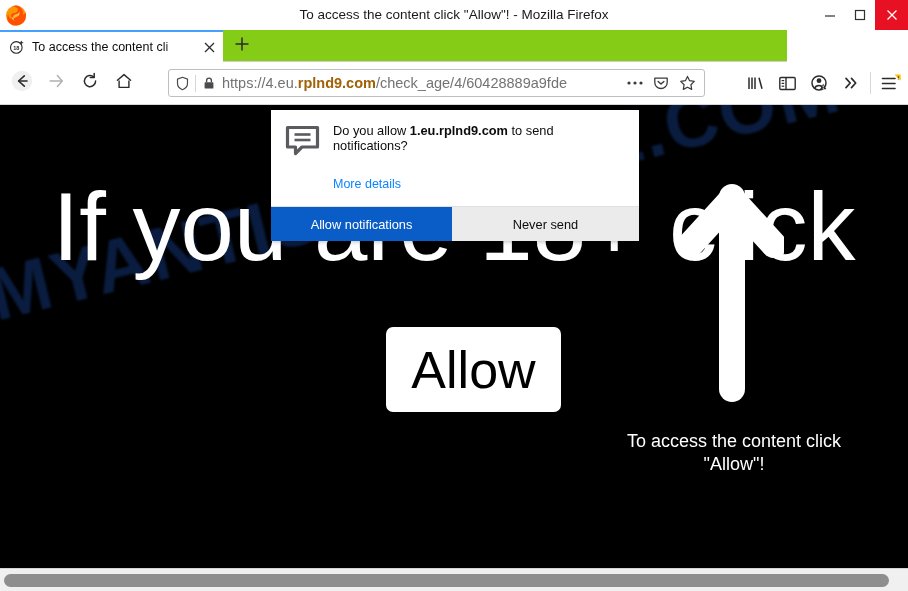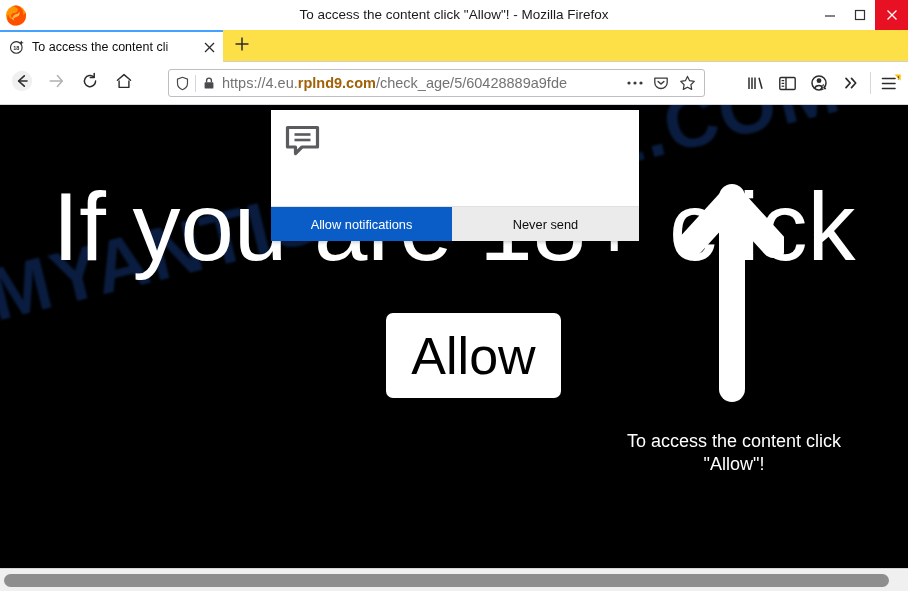--- a/index.html
+++ b/index.html
@@ -47,22 +47,22 @@
     width: 30px; height: 30px;
     display: flex; align-items: center; justify-content: center;
     background: transparent;
   }
   .win-btn.close { width: 33px; background: #e81123; }
   .win-btn svg { display: block; }
 
   
   .tabstrip {
     position: absolute; top: 30px; left: 0;
-    width: 908px; height: 32px;
-    background: #fde047;
+    width: 787px; height: 32px;
+    background: #84cc16;
     border-bottom: 1px solid #cfcfd1;
   }
   .tab {
     position: absolute; left: 0; top: 0;
     width: 223px; height: 32px;
     background: #ffffff;
     border-top: 2px solid #45a1ff;
     display: flex; align-items: center;
     padding: 0 4px 0 8px;
   }
@@ -169,21 +169,21 @@
     text-align: center;
     font-size: 96px;
     line-height: 100px;
     color: #ffffff;
     font-weight: 400;
     white-space: nowrap;
     font-family: "Liberation Sans", sans-serif;
   }
   .allow-btn {
     position: absolute;
-    left: 386px; top: 208px;
+    left: 386px; top: 222px;
     width: 175px; height: 85px;
     background: #ffffff;
     border-radius: 7px;
     display: flex; align-items: center; justify-content: center;
     font-size: 52px;
     color: #000000;
     font-family: "Liberation Sans", sans-serif;
   }
   .arrow-up {
     position: absolute;
@@ -369,21 +369,21 @@
           <path d="M7.5 1.3l5 1.8v4.2c0 3.2-2.3 5.4-5 6.4-2.7-1-5-3.2-5-6.4V3.1z" fill="none" stroke="#4a4a4f" stroke-width="1.2" stroke-linejoin="round"></path>
         </svg>
       </span>
       <span class="url-sep"></span>
       <span class="url-lock">
         <svg width="14" height="14" viewBox="0 0 14 14">
           <rect x="2.6" y="6.2" width="8.8" height="6.4" rx="0.9" fill="#4a4a4f"></rect>
           <path d="M4.6 6.2V4.5a2.4 2.4 0 0 1 4.8 0v1.7" fill="none" stroke="#4a4a4f" stroke-width="1.4"></path>
         </svg>
       </span>
-      <span class="url-text"><span>https://4.eu.</span><b>rplnd9.com</b><span>/check_age/5/60428889a9fde</span></span>
+      <span class="url-text"><span>https://4.eu.</span><b>rplnd9.com</b><span>/check_age/4/60428889a9fde</span></span>
       <span class="url-icons">
         <span class="url-icon">
           <svg width="18" height="6">
               <circle cx="3" cy="3" r="1.6" fill="#3a3a3c"></circle>
               <circle cx="9" cy="3" r="1.6" fill="#3a3a3c"></circle>
               <circle cx="15" cy="3" r="1.6" fill="#3a3a3c"></circle>
             </svg>
         </span>
         <span class="url-icon">
           <svg width="16" height="16" viewBox="0 0 16 16">
@@ -468,20 +468,24 @@
 
   <div class="notif">
     <div class="notif-body">
       <div class="notif-icon">
         <svg width="38" height="36" viewBox="0 0 38 36">
           <path d="M2.5 2.5h30v19.5h-15.5l-6.5 6.5v-6.5h-8z" fill="none" stroke="#5b5b5f" stroke-width="3.2" stroke-linejoin="round"></path>
           <line x1="9.5" y1="9.5" x2="25.5" y2="9.5" stroke="#5b5b5f" stroke-width="2.6"></line>
           <line x1="9.5" y1="15" x2="25.5" y2="15" stroke="#5b5b5f" stroke-width="2.6"></line>
         </svg>
       </div>
+      <div class="notif-textcol">
+        <div class="notif-msg"><span>Do you allow </span><b>1.eu.rplnd9.com</b><span> to send notifications?</span></div>
+        <a class="notif-more">More details</a>
+      </div>
     </div>
     <div class="notif-actions">
       <div class="notif-btn primary">Allow notifications</div>
       <div class="notif-btn secondary">Never send</div>
     </div>
   </div>
 
   <div class="hscroll">
     <div class="hscroll-thumb"></div>
   </div>

